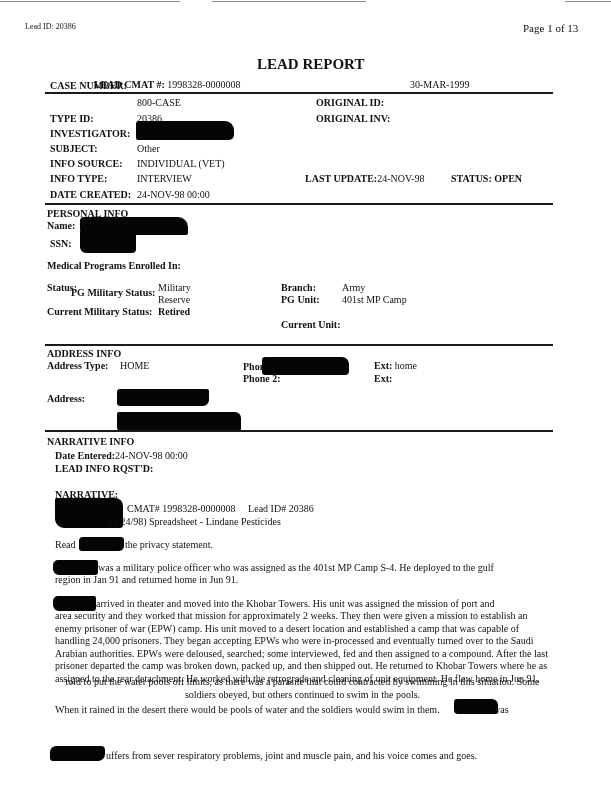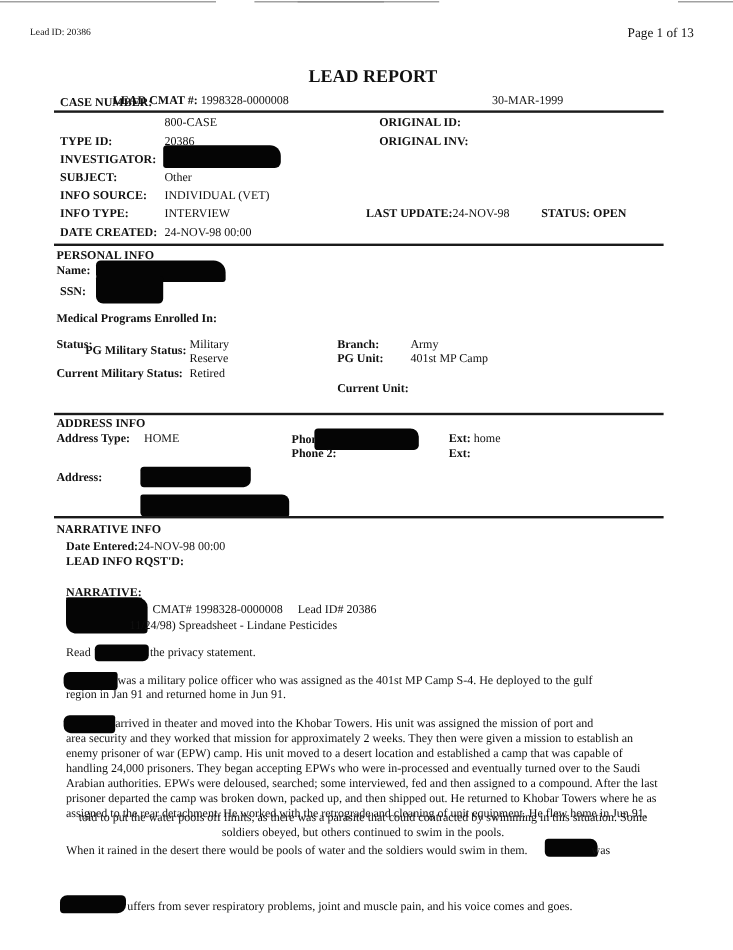--- a/index.html
+++ b/index.html
@@ -79,21 +79,21 @@
 <div class="abs label" style="left:50px;top:238px;">SSN:</div>
 <div class="redact" style="left:80px;top:230px;width:56px;height:23px;border-radius:2px 3px 4px 6px;"></div>
 
 <div class="abs label" style="left:47px;top:260px;">Medical  Programs Enrolled In:</div>
 
 <div class="abs label" style="left:47px;top:282px;">Status:</div>
 <div class="abs val" style="left:158px;top:282px;">Military</div>
 <div class="abs label" style="left:47px;top:287px;margin-left:24px;">PG Military Status:</div>
 <div class="abs val" style="left:158px;top:294px;">Reserve</div>
 <div class="abs label" style="left:47px;top:306px;">Current Military Status:</div>
-<div class="abs val" style="left:158px;top:306px;">Retired</div>
+<div class="abs val" style="left:158px;top:306px;font-weight:bold;">Retired</div>
 
 <div class="abs label" style="left:281px;top:282px;">Branch:</div>
 <div class="abs val" style="left:342px;top:282px;">Army</div>
 <div class="abs label" style="left:281px;top:294px;">PG Unit:</div>
 <div class="abs val" style="left:342px;top:294px;">401st MP Camp</div>
 <div class="abs label" style="left:281px;top:319px;">Current Unit:</div>
 
 <div class="rule" style="left:45px;top:344px;width:508px;"></div>
 
 <div class="abs label" style="left:47px;top:348px;">ADDRESS INFO</div>

